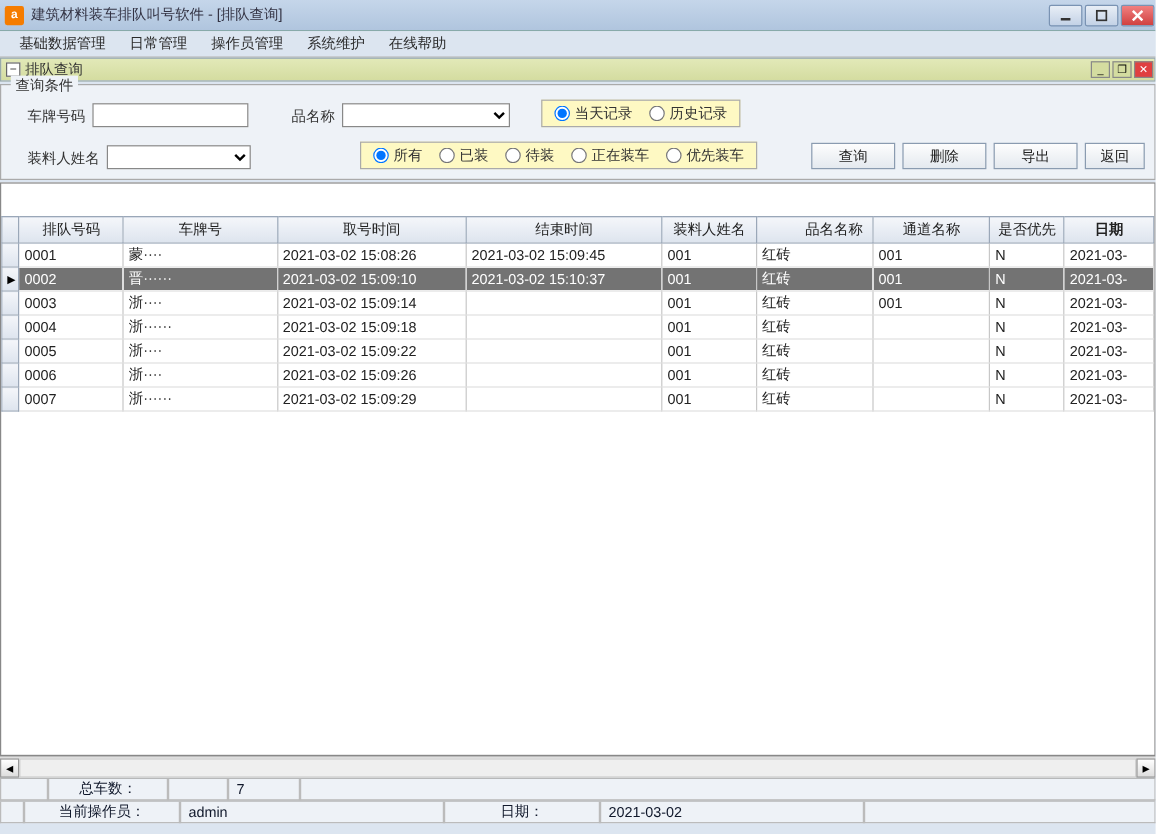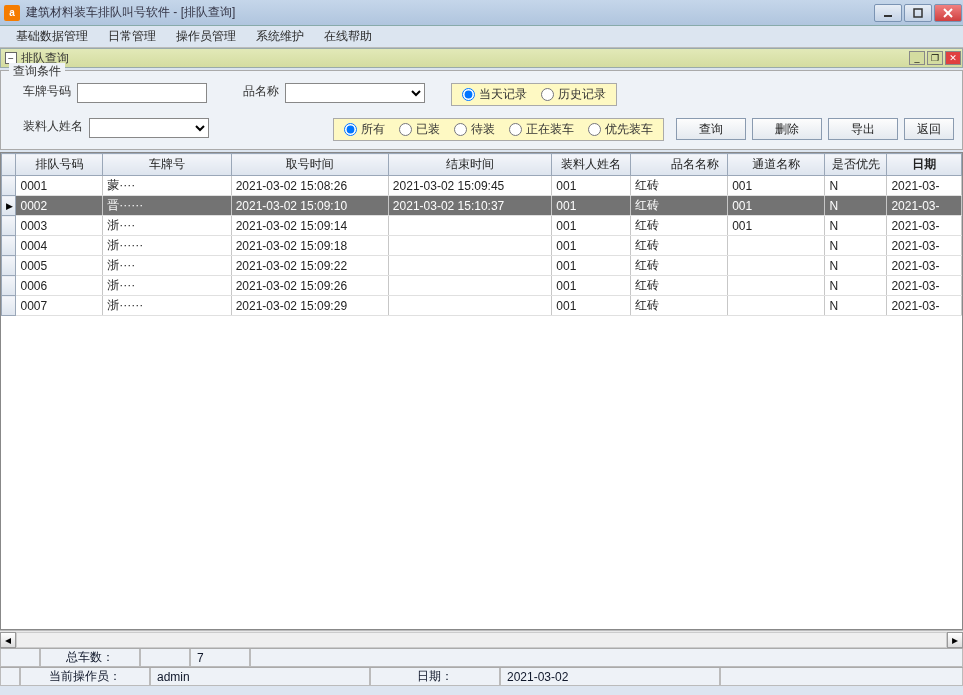--- a/index.html
+++ b/index.html
@@ -17,30 +17,30 @@
 .menubar .menu-item { padding: 2px 10px; color: #2a2a2a; cursor: pointer; }
 
 .subwin-header { height: 20px; background: linear-gradient(#e2e9b8, #d4dca0); border: 1px solid #9aa; display: flex; align-items: center; padding-left: 4px; }
 .subwin-header .ctrl-icon { width: 12px; height: 12px; border: 1px solid #666; background: #fff; display: flex; align-items: center; justify-content: center; margin-right: 4px; font-size: 10px; color: #333; }
 .subwin-header .subwin-title { flex: 1; color: #333; }
 .subwin-header .sbtn { width: 16px; height: 14px; margin: 0 1px; background: #d4dca0; border: 1px solid #888; display: flex; align-items: center; justify-content: center; cursor: pointer; font-size: 9px; }
 .subwin-header .sbtn.close { background: #e04040; color: #fff; }
 
 .query-panel { border: 1px solid #aaa; margin: 2px 0px; padding: 4px 8px 8px 8px; background: #eef2f7; position: relative; }
 .query-legend { position: absolute; top: -8px; left: 8px; background: #eef2f7; padding: 0 4px; color: #333; }
-.query-row { display: flex; align-items: flex-start; margin-top: 8px; gap: 6px; }
+.query-row { display: flex; align-items: flex-end; margin-top: 8px; gap: 6px; }
 .query-row .lbl { color: #333; margin-left: 14px; }
 .query-row input[type=text] { height: 20px; border: 1px solid #888; background: #fff; padding: 0 4px; }
 .query-row select { height: 20px; border: 1px solid #888; background: #fff; }
 .radio-group { display: inline-flex; align-items: center; border: 1px solid #aaa; padding: 2px 10px; background: #fef9c3; gap: 14px; }
 .radio-group label { display: flex; align-items: center; gap: 4px; color: #333; cursor: pointer; }
 .btn { width: 70px; height: 22px; background: linear-gradient(#fdfdfd, #e4e9ef); border: 1px solid #8a9bb0; cursor: pointer; color: #222; }
 
 .grid-wrap { border: 1px solid #888; background: #fff; height: 478px; overflow: auto; position: relative; }
-.grid { border-collapse: collapse; width: 100%; table-layout: fixed; }
+.grid { border-collapse: collapse; width: 100%; table-layout: fixed; margin-top: 27px; }
 .grid th { background: linear-gradient(#f4f6fa, #dde4ee); border: 1px solid #9aa7b8; padding: 2px 4px; color: #222; font-weight: normal; height: 20px; white-space: nowrap; overflow: hidden; }
 .grid td { border-right: 1px solid #c7c7c7; border-bottom: 1px solid #e0e0e0; padding: 1px 4px; height: 18px; color: #222; white-space: nowrap; overflow: hidden; }
 .grid tr.selected td { background: #737373; color: #fff; }
 .grid .rowhdr { width: 14px; background: linear-gradient(#f4f6fa, #dde4ee); border: 1px solid #9aa7b8; text-align: center; font-size: 9px; }
 .grid tr.selected .rowhdr { background: linear-gradient(#f4f6fa, #dde4ee); color: #000; }
 
 .hscroll { height: 18px; background: #e8e8e8; border-top: 1px solid #bbb; display: flex; align-items: center; }
 .hscroll .sbtn2 { width: 16px; height: 16px; background: linear-gradient(#fff,#ddd); border: 1px solid #999; display:flex; align-items:center; justify-content:center; cursor:pointer; }
 .hscroll .track { flex: 1; height: 16px; background: #efefef; border: 1px solid #ccc; }
 
@@ -106,21 +106,21 @@
       <label>
           <input type="radio" name="rec" style="">
           <span>历史记录</span>
         </label>
     </span>
   </div>
 
   <div class="query-row" style="margin-top:12px">
     <span class="lbl">装料人姓名</span>
     <select style="width:120px"></select>
-    <span class="radio-group" style="margin-left:118px">
+    <span class="radio-group" style="margin-left:85px">
       <label>
           <input type="radio" name="st" checked="" style="">
           <span>所有</span>
         </label>
       <label>
           <input type="radio" name="st" style="">
           <span>已装</span>
         </label>
       <label>
           <input type="radio" name="st" style="">

